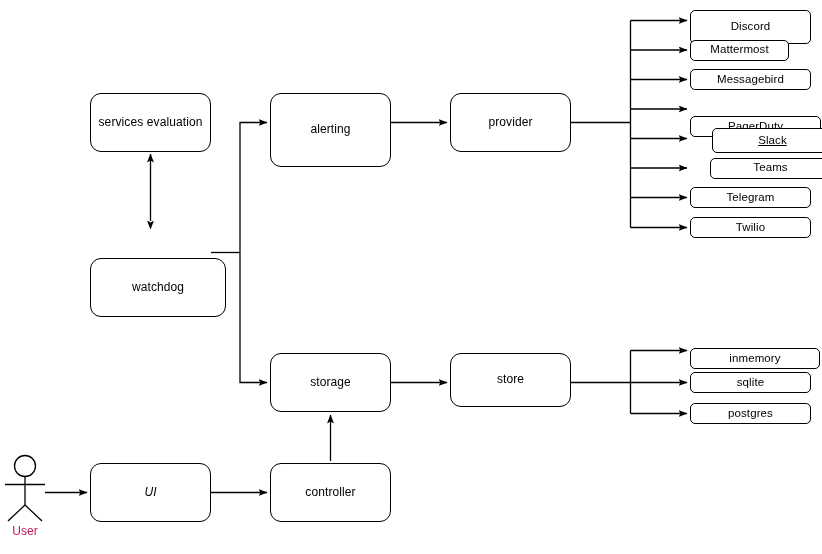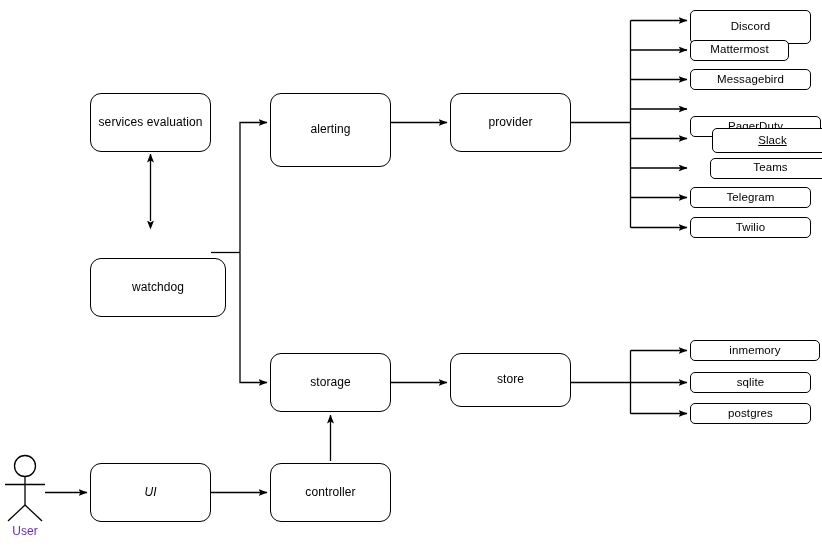--- a/index.html
+++ b/index.html
@@ -37,21 +37,21 @@
     font-size: 12px;
     line-height: 1.15;
     letter-spacing: 0.1px;
   }
   .node.leaf {
     border-radius: 5px;
     font-size: 11.5px;
   }
   .actor-label {
     position: absolute;
-    color: #6d28d9;
+    color: #be185d;
     font-size: 12px;
     text-align: center;
     white-space: nowrap;
   }
 </style>
 </head>
 <body>
 
 <div id="canvas">
 
@@ -128,17 +128,17 @@
 
   <div class="node leaf" style="left:690px; top:10px; width:121px; height:34px;">Discord</div>
   <div class="node leaf" style="left:690px; top:39.5px; width:99px; height:21px;">Mattermost</div>
   <div class="node leaf" style="left:690px; top:69px; width:121px; height:21px;">Messagebird</div>
   <div class="node leaf" style="left:690px; top:116px; width:131px; height:21px;">PagerDuty</div>
   <div class="node leaf" style="left:712px; top:128px; width:121px; height:25px;text-decoration:underline;">Slack</div>
   <div class="node leaf" style="left:690px; top:157.5px; width:121px; height:21px;margin-left:20px;">Teams</div>
   <div class="node leaf" style="left:690px; top:187px; width:121px; height:21px;">Telegram</div>
   <div class="node leaf" style="left:690px; top:217px; width:121px; height:21px;">Twilio</div>
 
-  <div class="node leaf" style="left:690px; top:340px; width:130px; height:21px;">inmemory</div>
+  <div class="node leaf" style="left:690px; top:348px; width:130px; height:21px;">inmemory</div>
   <div class="node leaf" style="left:690px; top:372px; width:121px; height:21px;">sqlite</div>
   <div class="node leaf" style="left:690px; top:403px; width:121px; height:21px;">postgres</div>
 
 </div>
 
 </body></html>

